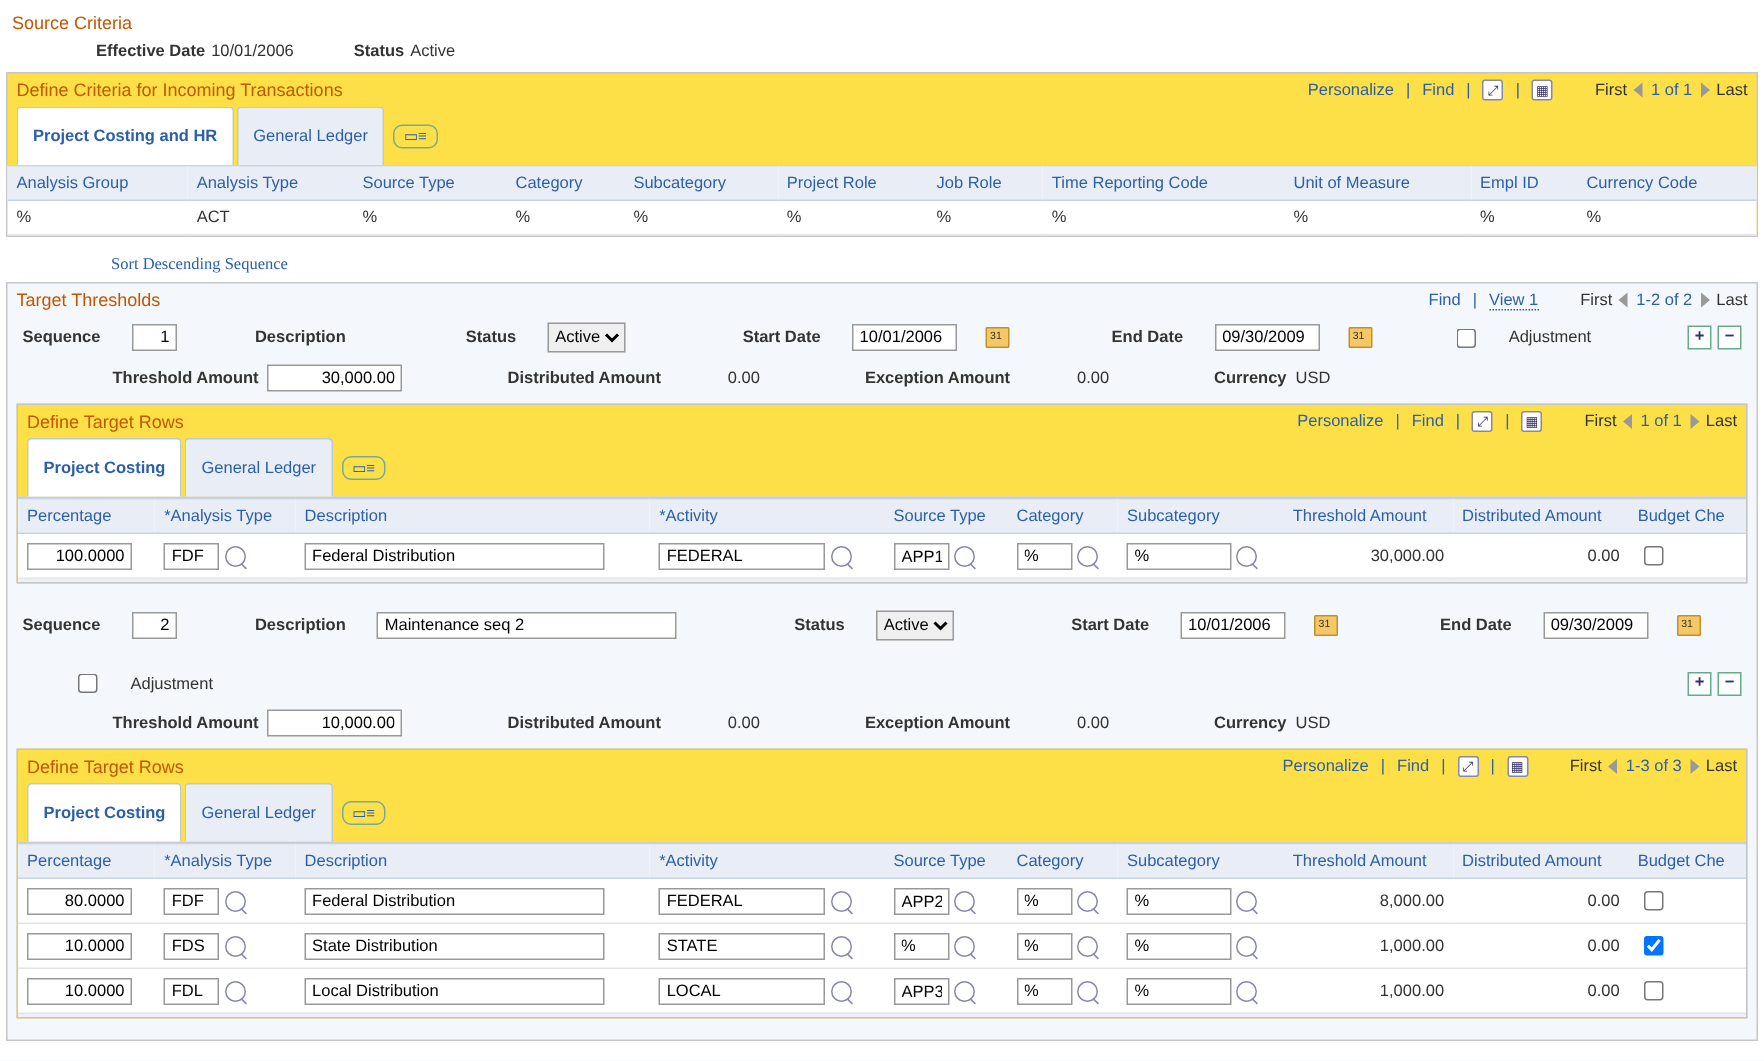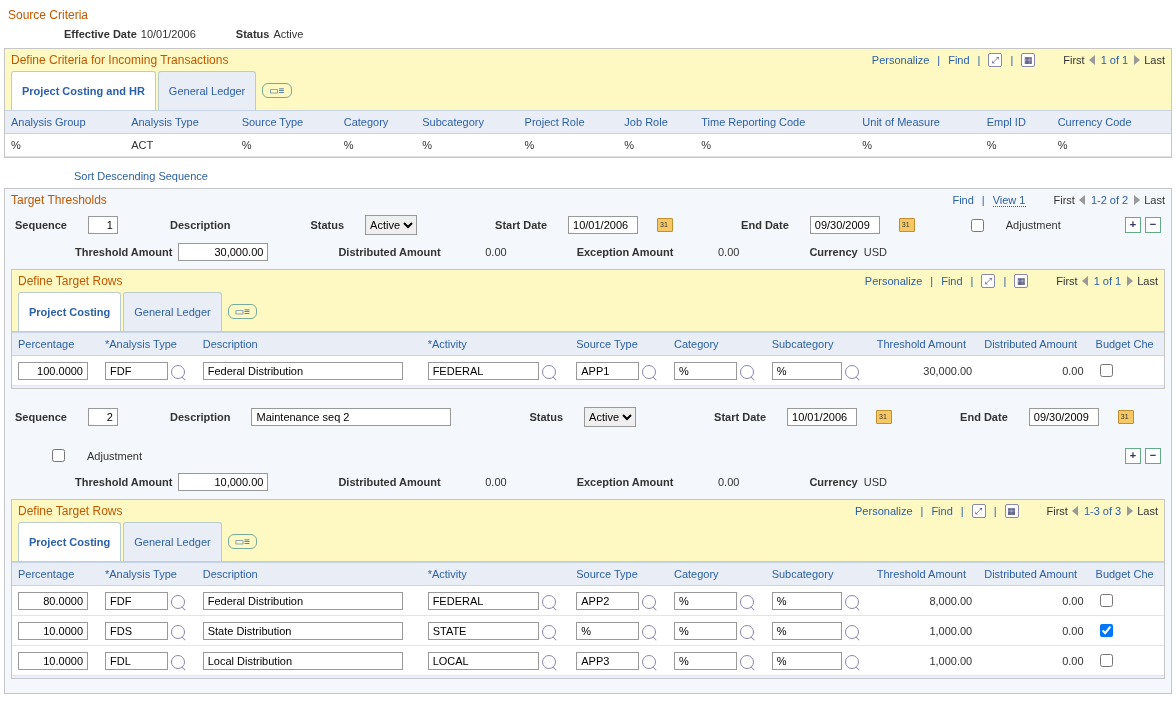--- a/index.html
+++ b/index.html
@@ -1,20 +1,20 @@
 <!DOCTYPE html>
 <html><head>
 <meta charset="utf-8">
 <style>
   * { box-sizing: border-box; }
   body { font-family: Arial, sans-serif; font-size: 11px; color: #333; margin: 0; padding: 4px; background: #fff; }
   .section-title { color: #c05800; font-size: 12px; padding: 4px 4px 2px 4px; }
   .meta-row { display: flex; gap: 40px; padding: 4px 4px 8px 60px; align-items: center; }
   .meta-row .label { font-weight: bold; }
-  .criteria-box, .targets-box { border: 1px solid #c6c6c6; background: #fef9c3; margin-bottom: 6px; }
+  .criteria-box, .targets-box { border: 1px solid #c6c6c6; background: #fde047; margin-bottom: 6px; }
   .box-header { display: flex; justify-content: space-between; align-items: center; padding: 4px 6px; }
   .box-header .ht { color: #c05800; font-size: 12px; }
   .link { color: #2b5fa7; cursor: pointer; }
   .sep { color: #2b5fa7; padding: 0 4px; }
   .header-right { display: flex; align-items: center; gap: 4px; }
   .tabs { display: flex; align-items: center; gap: 0; padding: 0 6px; }
   .tab { border: 1px solid #bcc; padding: 13px 10px; background: #e9eef6; color: #2b5fa7; cursor: pointer; border-bottom: none; border-radius: 3px 3px 0 0; margin-right: 2px; }
   .tab.active { background: #fff; color: #2b5fa7; font-weight: bold; }
   .tab-expand { border:1px solid #7a9; color:#2b5fa7; padding:1px 6px; border-radius:6px; font-size:10px; margin-left:4px; cursor:pointer; }
   table.grid { width: 100%; border-collapse: collapse; background: #fff; }
@@ -32,23 +32,23 @@
   select { border:1px solid #999; font-size:11px; height:20px; }
   .field-row { display: flex; align-items: center; gap: 19px; padding: 4px 10px; flex-wrap: wrap; }
   .f-label { font-weight: bold; margin-right: 2px; }
   .f-group { display:flex; align-items:center; gap:4px; }
   .plus-minus { display:flex; gap:4px; }
   .pm-btn { width:16px; height:16px; border:1px solid #6a8; background:#fff; color:#336; font-weight:bold; text-align:center; line-height:12px; cursor:pointer; }
   .amount-row { display:flex; align-items:center; gap: 30px; padding: 4px 10px 8px 70px; flex-wrap:wrap; }
   .scroll-wrap { overflow-x:auto; background:#eef; border-top:1px solid #ccc; padding-bottom:2px;}
   .scroll-inner { min-width: 1120px; }
   input.num { text-align:right; }
-  input.w30{width:30px;} input.w60{width:63px;} input.w70{width:70px;} input.w90{width:90px;} input.w200{width:200px;} input.w100{width:111px;}
+  input.w30{width:30px;} input.w60{width:37px;} input.w70{width:70px;} input.w90{width:90px;} input.w200{width:200px;} input.w100{width:111px;}
   .txt-right{text-align:right;}
-  .after-box-link { padding: 6px 4px 6px 70px; }
+  .after-box-link { padding: 6px 4px 6px 70px; font-family: Liberation Serif, serif; }
 </style>
 </head>
 <body>
 
 <div class="section-title">Source Criteria</div>
 <div class="meta-row">
   <div class="f-group">
     <span class="label">Effective Date</span>
     <span>10/01/2006</span>
   </div>

